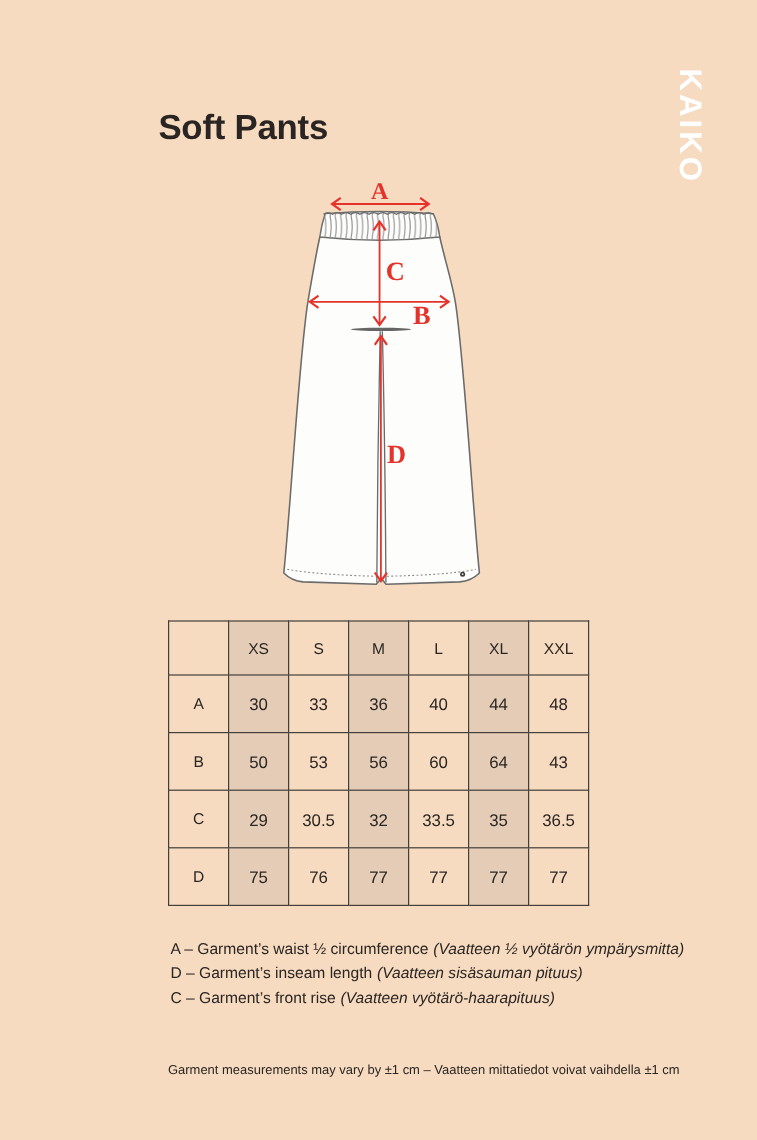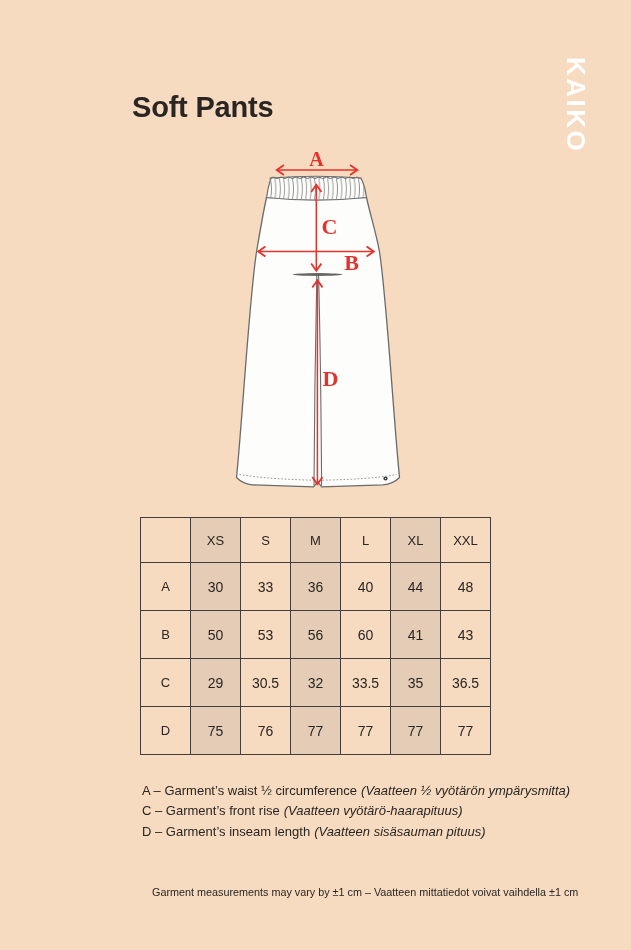--- a/index.html
+++ b/index.html
@@ -36,21 +36,21 @@
     font-size:14px;color:var(--ink,#2a2522);
   }
   .size-table tr.head td{height:45px;font-size:13px;}
   .size-table tr.datarow td{height:48px;}
   .size-table td.rowlabel{font-size:13px;}
   .size-table td.shade{background:var(--shade,#e4ccb6);}
   .legend{position:absolute;left:142px;top:781px;font-size:13px;}
   .legend .line{height:20.3px;line-height:20.3px;white-space:nowrap;}
   .legend i{margin-left:4px;}
   .footnote{
-    position:absolute;left:152px;top:885px;
+    position:absolute;left:140px;top:885px;
     font-size:10.8px;line-height:14px;white-space:nowrap;
   }
   text.mlabel{
     font-family:"Liberation Serif", serif;font-weight:700;
     fill:var(--accent,#e5322b);
   }
 </style>
 </head>
 <body>
 
@@ -138,21 +138,21 @@
         <td>40</td>
         <td class="shade">44</td>
         <td>48</td>
       </tr>
       <tr class="datarow">
         <td class="rowlabel">B</td>
         <td class="shade">50</td>
         <td>53</td>
         <td class="shade">56</td>
         <td>60</td>
-        <td class="shade">41</td>
+        <td class="shade">64</td>
         <td>43</td>
       </tr>
       <tr class="datarow">
         <td class="rowlabel">C</td>
         <td class="shade">29</td>
         <td>30.5</td>
         <td class="shade">32</td>
         <td>33.5</td>
         <td class="shade">35</td>
         <td>36.5</td>
@@ -167,22 +167,22 @@
         <td>77</td>
       </tr>
     </tbody>
   </table>
 
   <div class="legend">
     <div class="line">
       <span>A – Garment’s waist ½ circumference</span><i>(Vaatteen ½ vyötärön ympärysmitta)</i>
     </div>
     <div class="line">
-      <span>C – Garment’s front rise</span><i>(Vaatteen vyötärö-haarapituus)</i>
+      <span>D – Garment’s inseam length</span><i>(Vaatteen sisäsauman pituus)</i>
     </div>
     <div class="line">
-      <span>D – Garment’s inseam length</span><i>(Vaatteen sisäsauman pituus)</i>
+      <span>C – Garment’s front rise</span><i>(Vaatteen vyötärö-haarapituus)</i>
     </div>
   </div>
 
   <div class="footnote">Garment measurements may vary by ±1 cm – Vaatteen mittatiedot voivat vaihdella ±1 cm</div>
 
 </div>
 
 </body></html>

